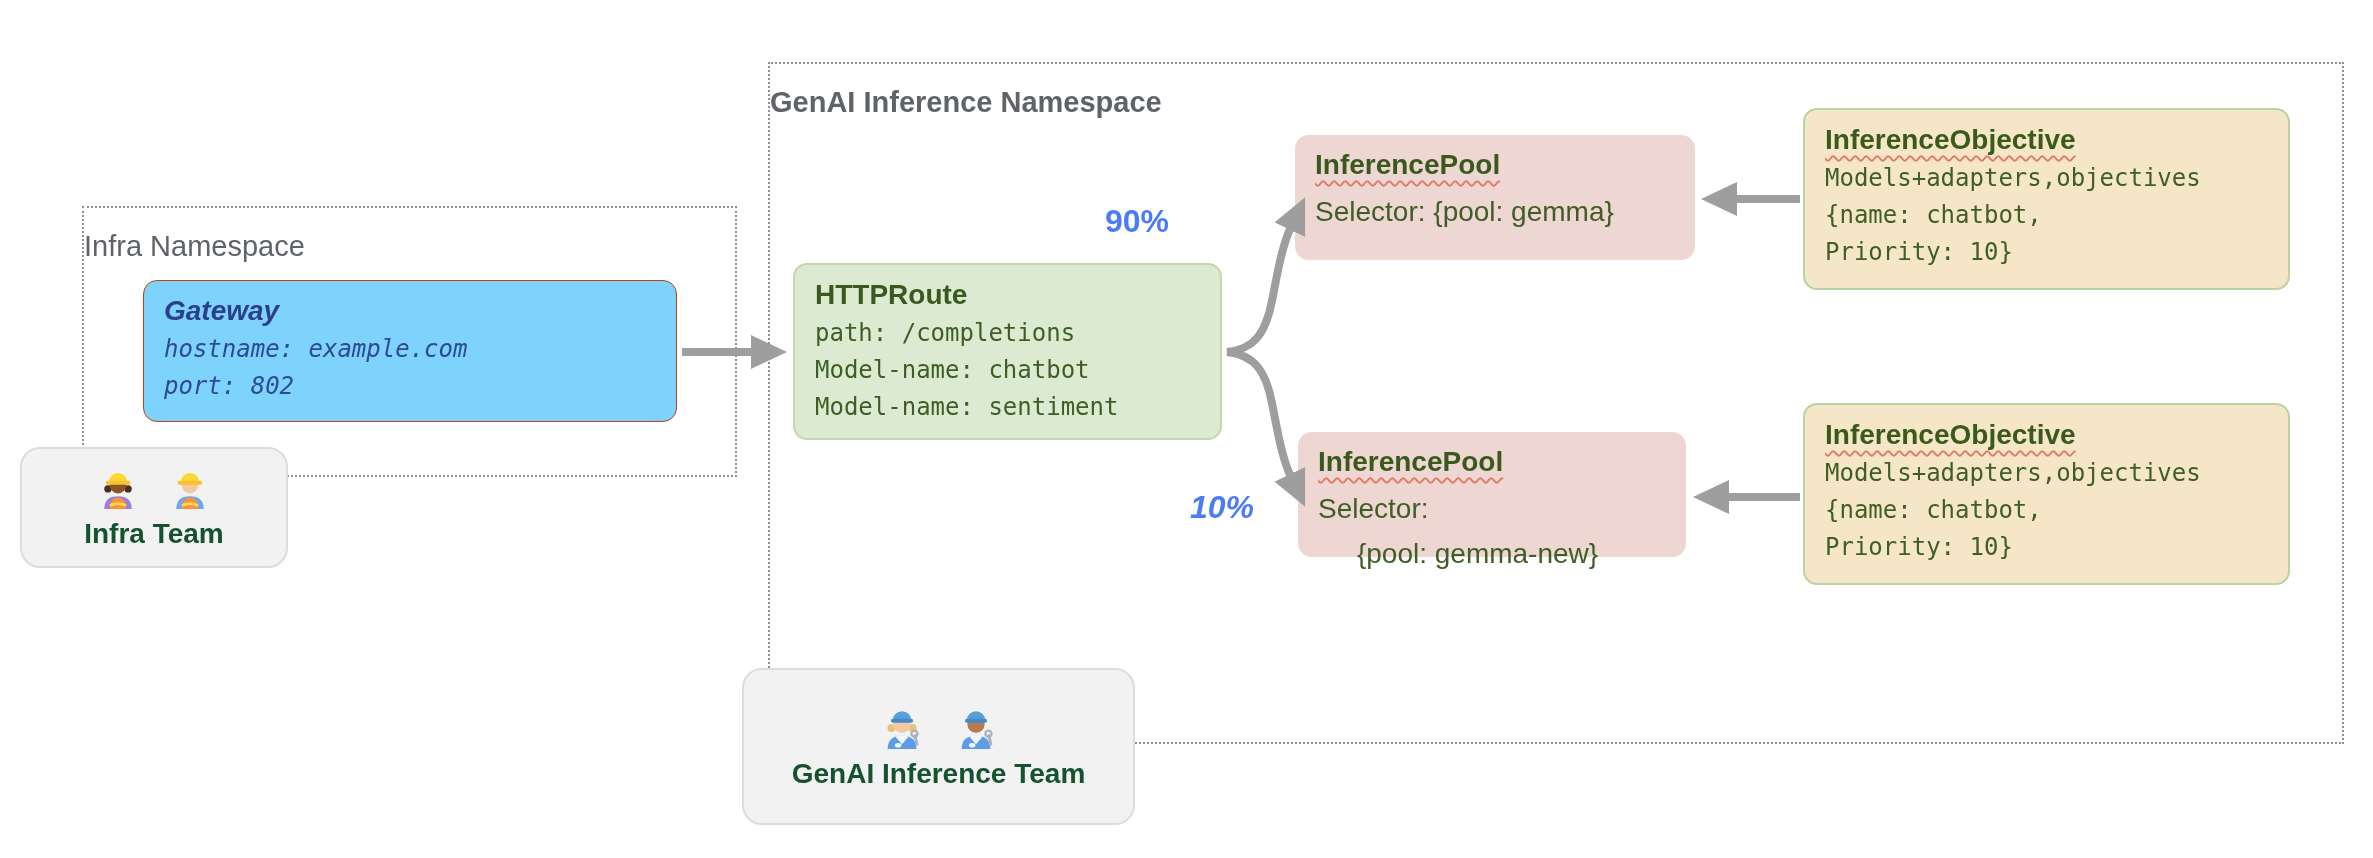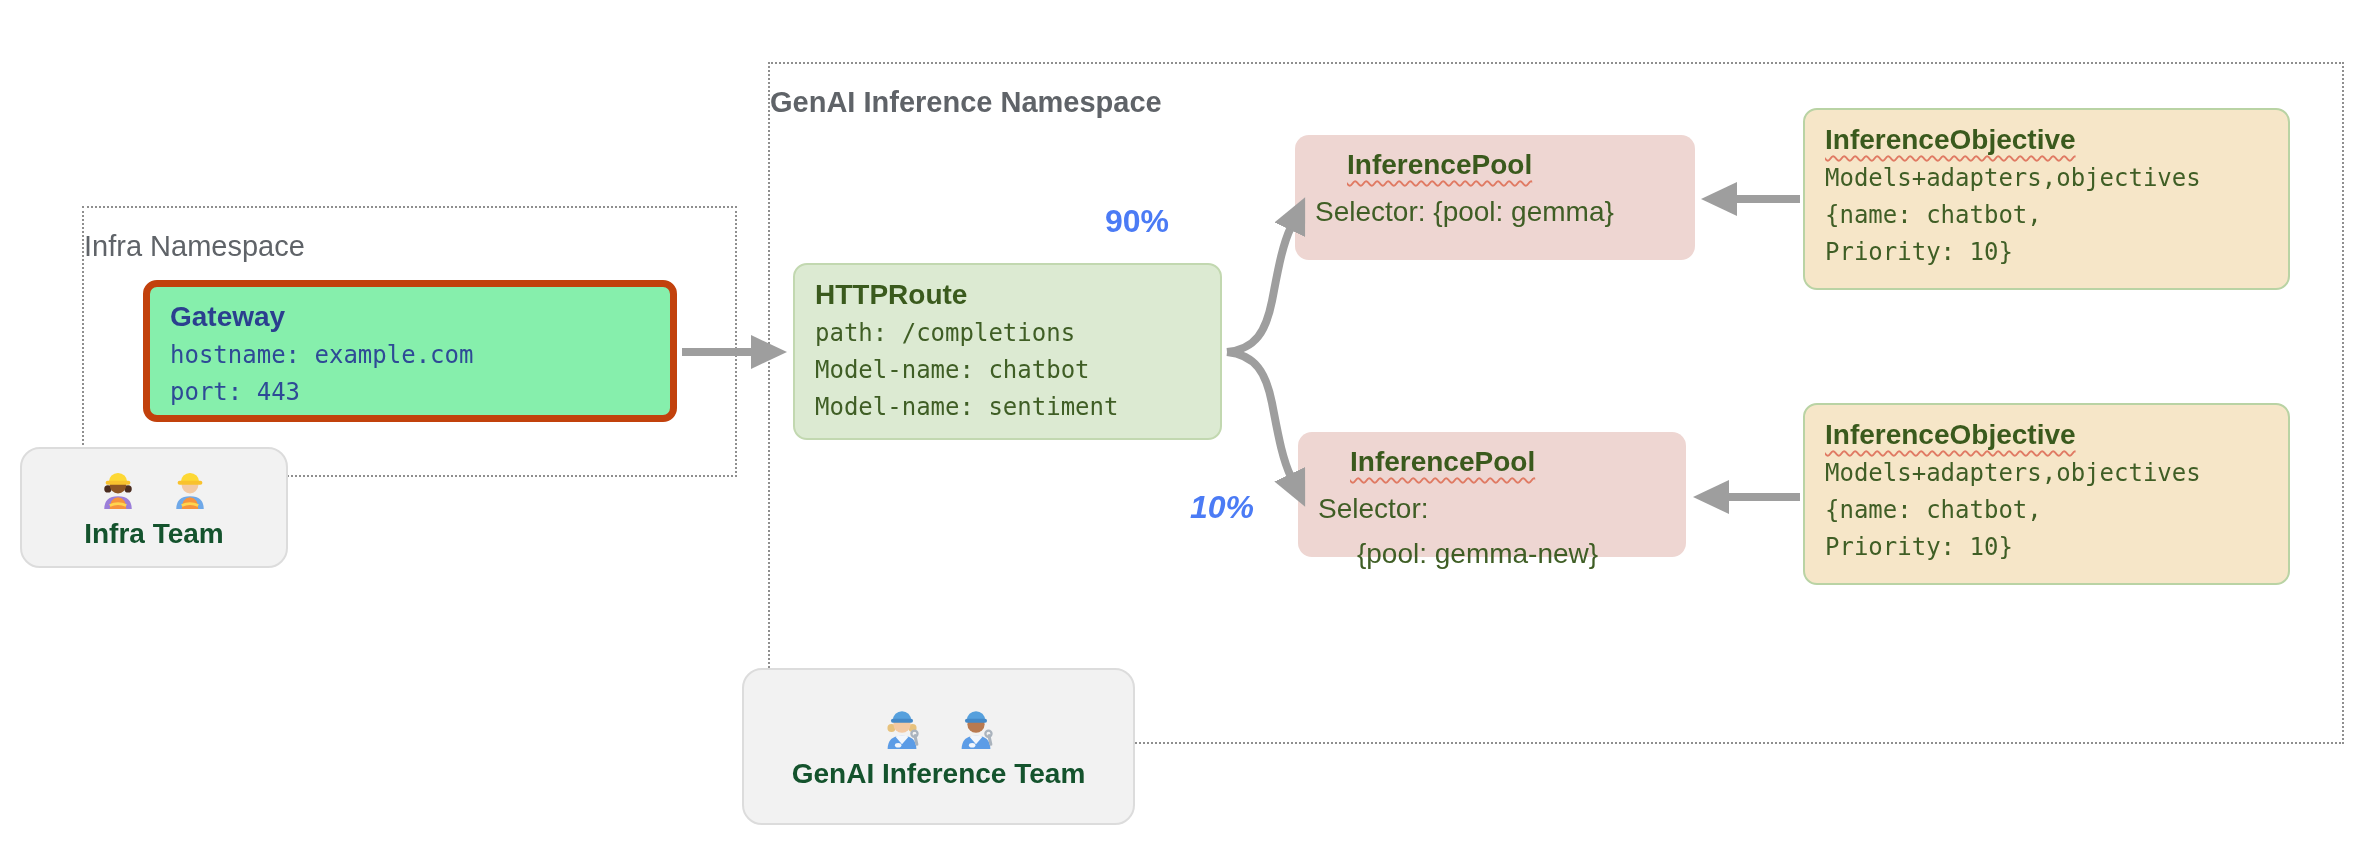--- a/index.html
+++ b/index.html
@@ -14,26 +14,26 @@
   }
   .ns-label.bold { font-weight:700; }
   .ns-label.genai-shift { box-sizing:border-box; padding-right:86px; }
   .node {
     position:absolute; border-radius:14px; padding:10px 20px; z-index:3;
     box-sizing:border-box;
   }
   .node-title { font-size:28px; font-weight:700; line-height:40px; }
   .mono { font-family:"DejaVu Sans Mono", monospace; font-size:24px; line-height:37px; white-space:pre; }
   .sans-line { font-size:28px; line-height:37px; white-space:pre;margin-top:8px; }
-  .gateway { background:#86efac; border:7px solid #c2410c; color:#2e4a96; }
+  .gateway { background:#7dd3fc; border:1px solid #c2410c; color:#2e4a96;font-style:italic; }
   .gateway .node-title { color:#2b3f8f; }
   .httproute { background:#dcead2; border:2px solid #c2d8b0; color:#3f5e25; }
   .httproute .node-title { color:#3a5a1d; }
   .pool { background:#eed6d2; color:#3f5e25; }
-  .pool .node-title { color:#3a5a1d;margin-left:32px; }
+  .pool .node-title { color:#3a5a1d; }
   .objective { background:#f6e6c8; border:2px solid #b9d3a4; color:#3f5e25; }
   .objective .node-title { color:#3a5a1d; }
   .squiggle {
     text-decoration:underline; text-decoration-style:wavy;
     text-decoration-color:#e07a63; text-decoration-thickness:2px;
     text-underline-offset:6px;
   }
   .team {
     position:absolute; background:#f2f2f2; border:2px solid #dcdcdc;
     border-radius:20px; z-index:5; display:flex; flex-direction:column;
@@ -54,21 +54,21 @@
     <div class="ns-label">Infra Namespace</div>
   </div>
 
   <div class="ns" style="left:768px; top:62px; width:1576px; height:682px;">
     <div class="ns-label bold genai-shift">GenAI Inference Namespace</div>
   </div>
 
   <div class="node gateway" style="left:143px; top:280px; width:534px; height:142px;">
     <div class="node-title">Gateway</div>
     <div class="mono">hostname: example.com</div>
-    <div class="mono">port: 443</div>
+    <div class="mono">port: 802</div>
   </div>
 
   <div class="node httproute" style="left:793px; top:263px; width:429px; height:177px;">
     <div class="node-title">HTTPRoute</div>
     <div class="mono">path: /completions</div>
     <div class="mono">Model-name: chatbot</div>
     <div class="mono">Model-name: sentiment</div>
   </div>
 
   <div class="node pool" style="left:1295px; top:135px; width:400px; height:125px;">

